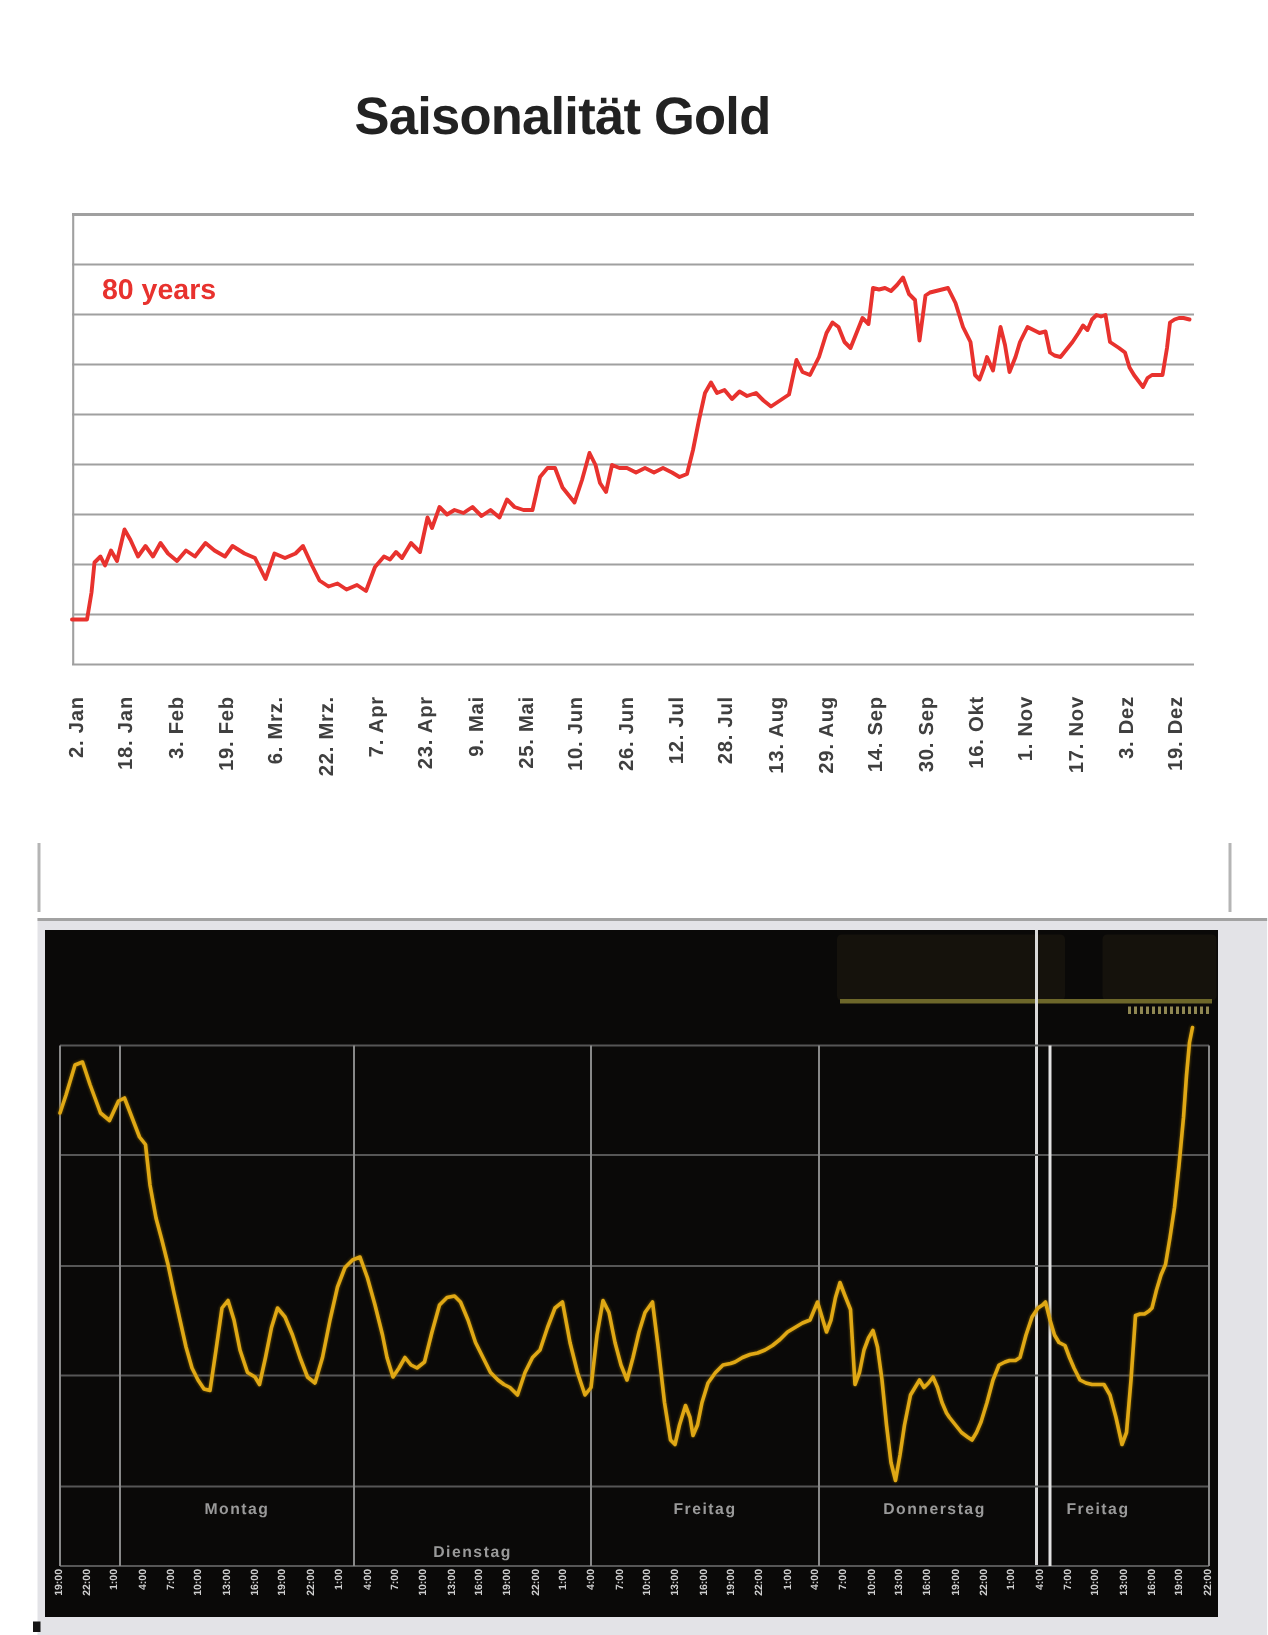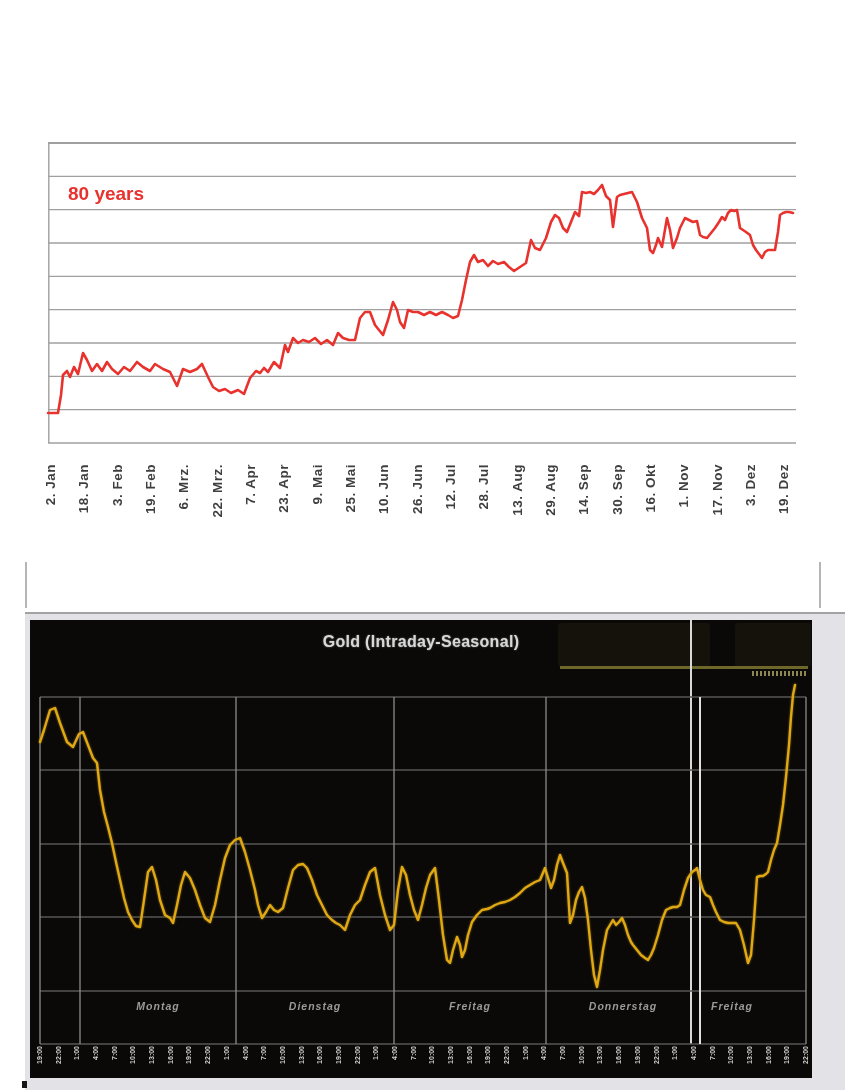--- a/index.html
+++ b/index.html
@@ -30,29 +30,30 @@
                   text-shadow:0 0 2px #777;}
   .logo-blob1{position:absolute;left:528px;top:3px;width:152px;height:44px;background:#15120c;border-radius:3px;}
   .logo-blob2{position:absolute;left:705px;top:3px;width:76px;height:44px;background:#15120c;border-radius:3px;}
   .logo-rule{position:absolute;left:530px;top:46px;width:248px;height:3px;background:#6d672a;}
   .logo-text-strip{position:absolute;left:722px;top:51px;width:56px;height:5px;
       background:repeating-linear-gradient(90deg,#8f8752 0 2px,transparent 2px 4px);}
   .bright-vline{position:absolute;left:660px;top:0;width:2px;height:424px;background:#d9d9d9;}
   .plot2-wrap{position:absolute;left:40px;top:697px;width:766px;height:347px;}
   .plot2-wrap svg{overflow:visible;display:block;}
   .daylabel{position:absolute;top:1000px;transform:translateX(-50%);
-            font-size:10.5px;font-weight:700;color:#9a9a9a;letter-spacing:1px;font-style:italic;}
+            font-size:10.5px;font-weight:700;color:#9a9a9a;letter-spacing:1px;}
   .tlabel{position:absolute;top:1046px;writing-mode:vertical-rl;transform:rotate(180deg);
           white-space:nowrap;font-size:7px;font-weight:700;color:#cfcfcf;}
 </style>
 </head>
 <body>
 
 <div class="page">
 
+  <div class="main-title">Saisonalität Gold</div>
 
   <div class="plot1-wrap">
     <svg id="plot1" width="748" height="300" viewBox="0 0 748 300">
         <line x1="0" x2="748" y1="0" y2="0" stroke="#a0a0a0" stroke-width="2"></line>
         <line x1="0" x2="748" y1="33.333333333333336" y2="33.333333333333336" stroke="#a0a0a0" stroke-width="1.4"></line>
         <line x1="0" x2="748" y1="66.66666666666667" y2="66.66666666666667" stroke="#a0a0a0" stroke-width="1.4"></line>
         <line x1="0" x2="748" y1="100" y2="100" stroke="#a0a0a0" stroke-width="1.4"></line>
         <line x1="0" x2="748" y1="133.33333333333334" y2="133.33333333333334" stroke="#a0a0a0" stroke-width="1.4"></line>
         <line x1="0" x2="748" y1="166.66666666666669" y2="166.66666666666669" stroke="#a0a0a0" stroke-width="1.4"></line>
         <line x1="0" x2="748" y1="200" y2="200" stroke="#a0a0a0" stroke-width="1.4"></line>
@@ -88,21 +89,20 @@
       <span class="vlabel" style="left: 709.6px;">17. Nov</span>
       <span class="vlabel" style="left: 742.93px;">3. Dez</span>
       <span class="vlabel" style="left: 776.26px;">19. Dez</span>
     </div>
 
   <div class="gap-frame-left"></div>
   <div class="gap-frame-right"></div>
   <div class="backing"></div>
 
   <div class="black-box">
-    <div class="intraday-title">Gold (Intraday-Seasonal)</div>
     <div class="logo-blob1"></div>
     <div class="logo-blob2"></div>
     <div class="logo-rule"></div>
     <div class="logo-text-strip"></div>
     <div class="bright-vline"></div>
   </div>
 
   <div class="plot2-wrap">
     <svg id="plot2" width="766" height="347" viewBox="0 0 766 347">
         <line x1="0" x2="766" y1="0" y2="0" stroke="#565656" stroke-width="1.3"></line>
@@ -116,21 +116,21 @@
         <line x1="196" x2="196" y1="0" y2="347" stroke="#8c8c8c" stroke-width="1.3"></line>
         <line x1="354" x2="354" y1="0" y2="347" stroke="#8c8c8c" stroke-width="1.3"></line>
         <line x1="506" x2="506" y1="0" y2="347" stroke="#8c8c8c" stroke-width="1.3"></line>
         <line x1="660" x2="660" y1="0" y2="347" stroke="#e2e2e2" stroke-width="2"></line>
         <line x1="766" x2="766" y1="0" y2="347" stroke="#8c8c8c" stroke-width="1.3"></line>
         <polyline points="0,45 4,33 10,13 15,11 20,26 27,45 33,50 39,37 43,35 48,48 53,61 57,66 60,93 64,115 68,130 72,146 76,165 80,183 84,201 88,215 92,223 96,229 100,230 104,203 108,175 112,170 116,183 120,203 125,218 130,221 133,226 137,208 141,188 145,175 150,181 155,193 160,208 165,221 170,225 175,208 180,183 185,161 190,148 195,143 200,141 205,155 210,173 215,193 218,208 222,221 226,215 230,208 234,213 238,215 243,211 248,191 253,173 258,168 263,167 267,171 272,183 277,198 282,208 287,218 292,223 296,226 300,228 305,233 310,218 315,208 320,203 325,188 330,175 335,171 340,198 345,218 350,233 354,228 358,193 362,170 366,178 370,198 374,213 378,223 382,208 386,191 390,178 395,171 399,203 403,238 407,263 410,266 413,253 417,240 420,248 422,260 425,253 428,238 432,225 437,218 442,213 447,212 450,211 455,208 460,206 465,205 470,203 475,200 480,196 485,191 490,188 495,185 500,183 505,171 508,181 511,191 514,183 517,168 520,158 523,166 527,176 530,226 533,218 536,203 539,195 542,190 545,201 548,223 551,253 554,278 557,290 560,273 563,253 567,233 570,228 573,223 576,228 579,225 582,221 585,228 588,238 591,245 593,248 597,253 601,258 605,261 608,263 611,258 614,251 618,238 622,223 626,213 630,211 633,210 637,210 640,208 644,193 648,181 652,175 655,173 657,171 660,183 663,193 666,198 670,200 673,208 676,215 680,223 684,225 688,226 692,226 696,226 700,233 704,248 708,266 711,258 714,223 717,180 720,179 723,179 726,177 728,175 731,163 734,153 737,146 740,128 743,108 746,80 749,48 751,20 753,-2 755,-12" fill="none" stroke="#e0a815" stroke-width="2.4" stroke-linejoin="round" stroke-linecap="round" style="filter: drop-shadow(rgb(122, 92, 0) 0px 0px 1px);"></polyline>
       </svg>
   </div>
   <div id="daylabels">
       <span class="daylabel" style="left: 158px;">Montag</span>
-      <span class="daylabel" style="left: 315px;">Dienstag</span>
+      <span class="daylabel" style="left: 315px; margin-top: 29px;">Dienstag</span>
       <span class="daylabel" style="left: 470px;">Freitag</span>
       <span class="daylabel" style="left: 623px;">Donnerstag</span>
       <span class="daylabel" style="left: 732px;">Freitag</span>
     </div>
   <div id="timelabels">
       <span class="tlabel" style="left: 36px;">19:00</span>
       <span class="tlabel" style="left: 54.6829px;">22:00</span>
       <span class="tlabel" style="left: 73.3659px;">1:00</span>
       <span class="tlabel" style="left: 92.0488px;">4:00</span>
       <span class="tlabel" style="left: 110.732px;">7:00</span>

